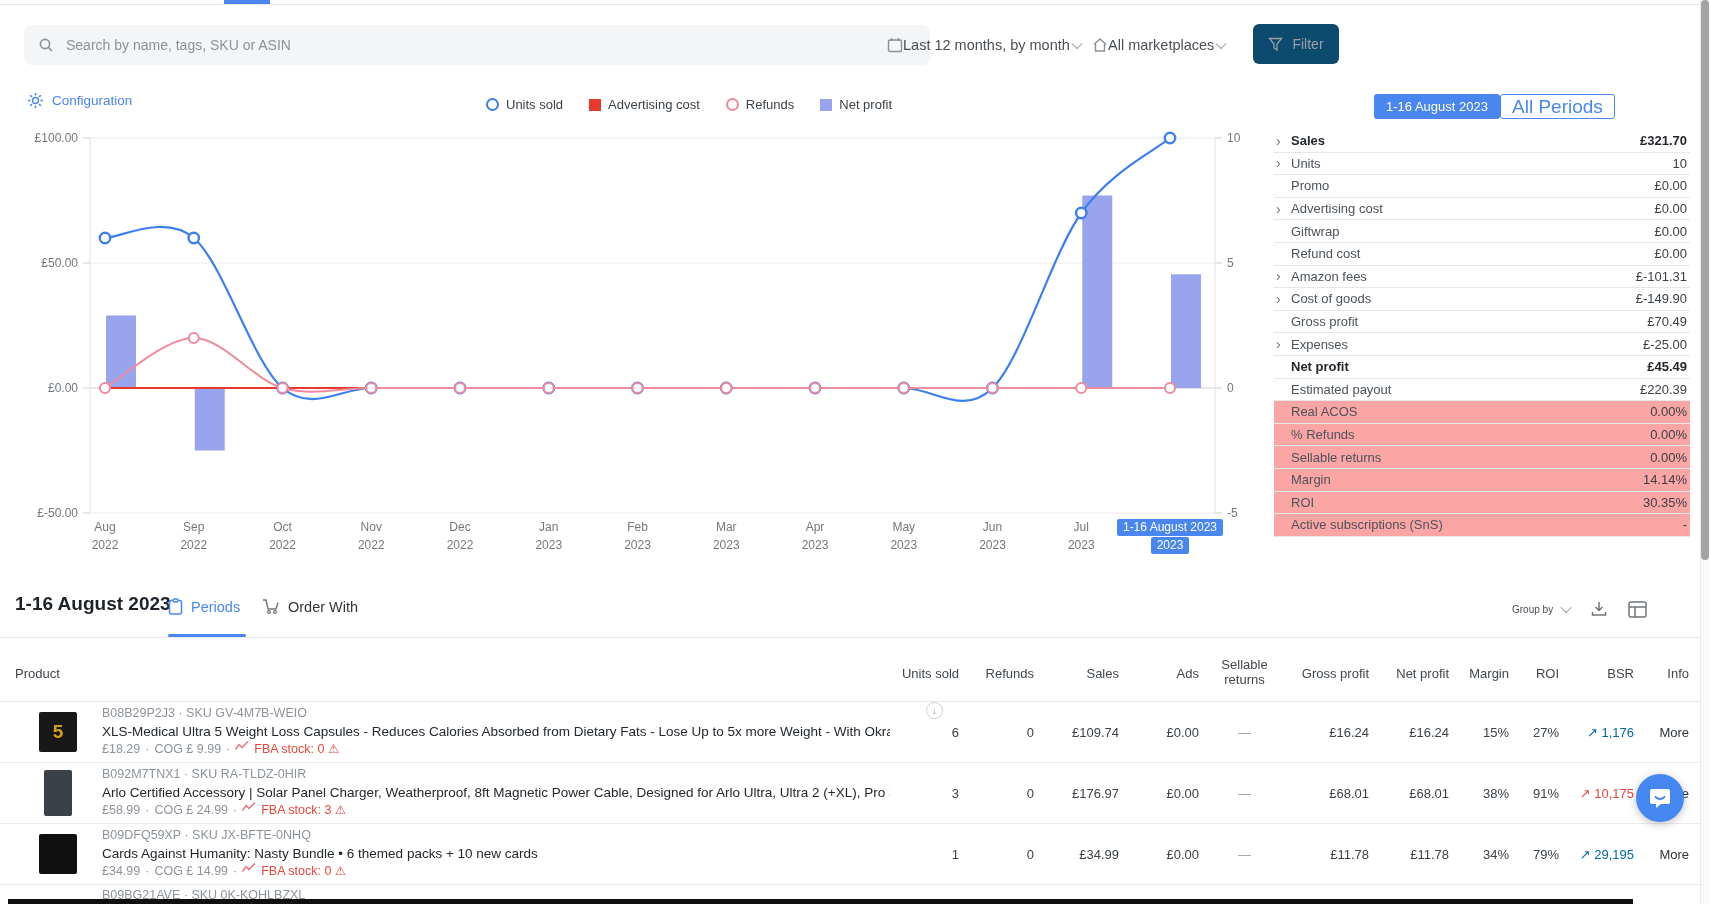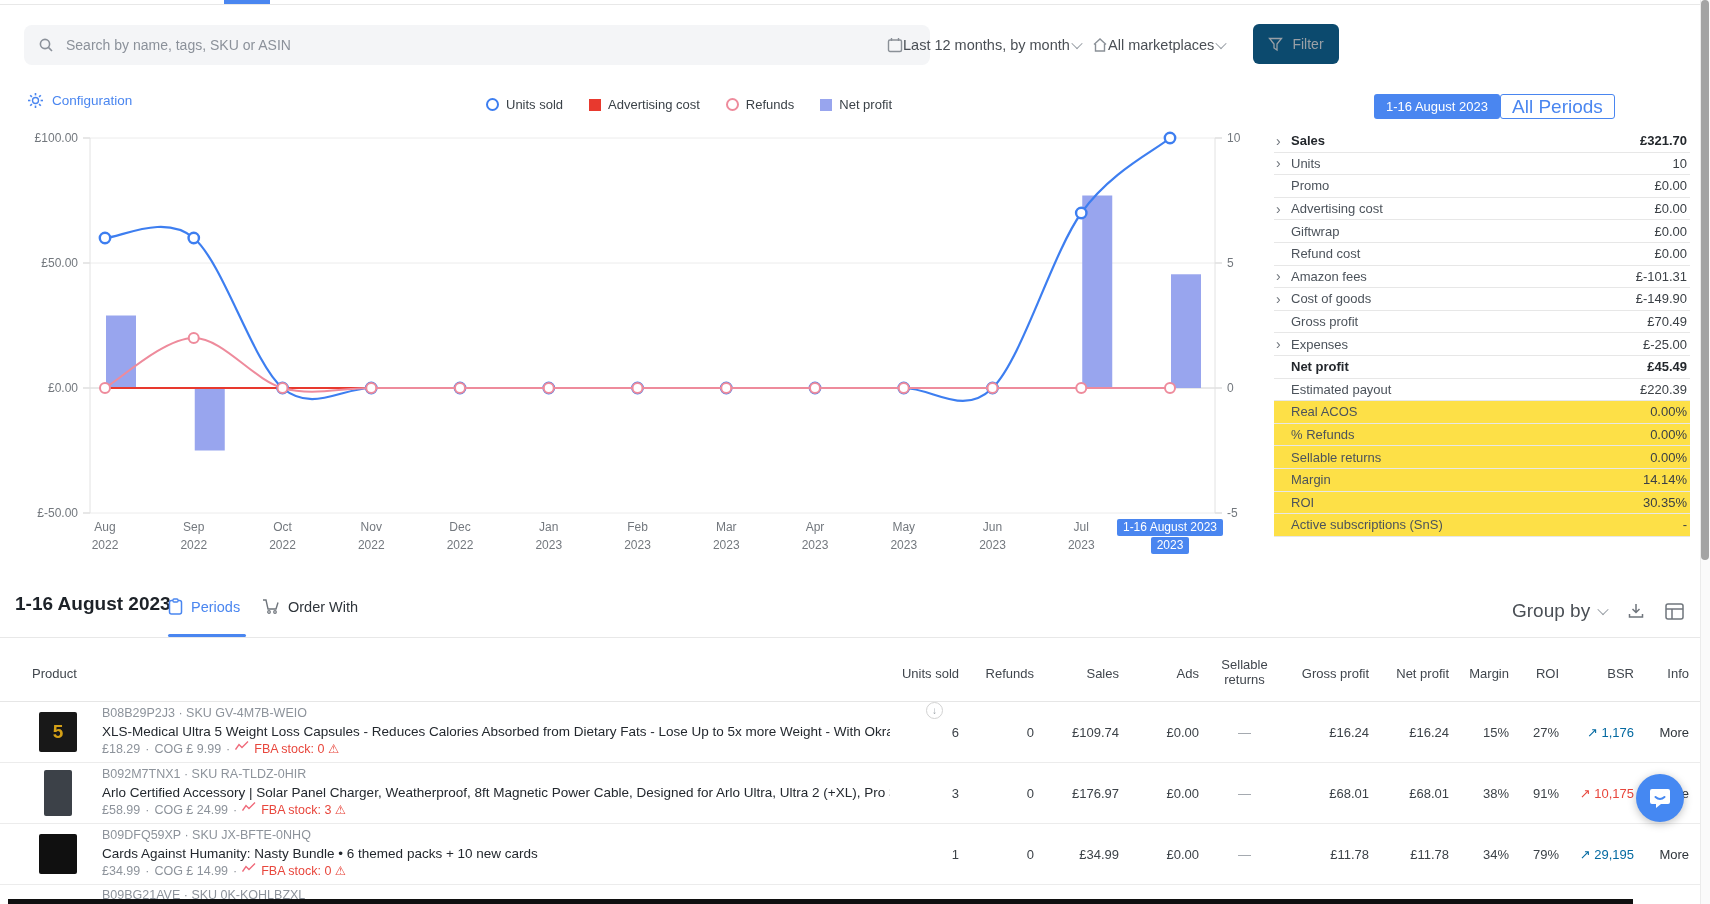--- a/index.html
+++ b/index.html
@@ -34,40 +34,40 @@
          border:1px solid #4a86f0;display:flex;align-items:center;border-radius:3px;cursor:pointer}
   
   .chart-wrap{left:0;top:115px;width:1240px;height:450px}
   svg{font-family:"Liberation Sans","DejaVu Sans",sans-serif}
   .axis-txt{font-size:12px;fill:#73787e}
   .axis-txt.hl{fill:#fff;font-size:12px}
   
   .summary{left:1274px;top:130px;width:416px}
   .srow{box-sizing:border-box;height:22.6px;display:flex;align-items:center;border-bottom:1px solid #e7e7e7;
         font-size:13px;color:#4c535b;padding:0 3px 0 2px}
-  .srow.shaded{background:#fde047}
+  .srow.shaded{background:#fca5a5}
   .srow.bold .slabel,.srow.bold .svalue{font-weight:bold;color:#23272c}
   .schev{width:15px;color:#6f757c;font-size:14px;line-height:1}
   .slabel{flex:1}
   .svalue{color:#3b4046}
   
   .sec-title{left:15px;top:593px;font-size:19px;font-weight:bold;color:#1d2228}
   .tab{top:598px;display:flex;align-items:center;gap:8px;font-size:14.5px;cursor:pointer}
   .tab-products{left:168px;color:#4a86f0}
   .tab-orders{left:262px;color:#2f353b}
   .tab-underline{left:168px;top:634px;width:78px;height:3px;background:#4a86f0;border-radius:2px}
   .sec-divider{left:0;top:637px;width:1700px;height:1px;background:#e8e8e8}
-  .groupby{left:1512px;top:600px;display:flex;align-items:center;gap:20px;color:#4a4f55;font-size:19px}
+  .groupby{left:1512px;top:600px;display:flex;align-items:center;gap:20px;color:#4a4f55;font-size:10px}
   .groupby .gb{display:flex;align-items:center;gap:6px;cursor:pointer}
   
   .table{left:0;top:645px;width:1700px}
   .thead,.trow{display:grid;grid-template-columns:890px 75px 75px 85px 80px 85px 85px 80px 60px 50px 75px 55px;align-items:center}
   .thead{height:56px;border-bottom:1px solid #e6e6e6;font-size:13px;color:#40464d}
   .hcell{position:relative;padding-right:6px;text-align:right}
-  .hcell.a-l{text-align:left;padding-left:32px}
+  .hcell.a-l{text-align:left;padding-left:15px}
   .hcell.a-c{text-align:center;line-height:1.15;white-space:normal}
   .sortbadge{position:absolute;right:22px;top:36px;width:15px;height:15px;border:1px solid #d2d2d2;border-radius:50%;
         font-size:10px;color:#9aa0a6;display:flex;align-items:center;justify-content:center;background:#fff;cursor:pointer}
   .trow{height:60px;border-bottom:1px solid #ececec;font-size:13px;color:#3c4248}
   .tcell{padding-right:6px;text-align:right}
   .tcell.c{text-align:center;color:#9aa0a6}
   .tcell.more{cursor:pointer;color:#2f353b}
   .bsr-gray{color:#0369a1}
   .bsr-red{color:#e8463c}
   .pcell{display:flex;align-items:center;padding-left:30px;gap:16px;overflow:hidden}

